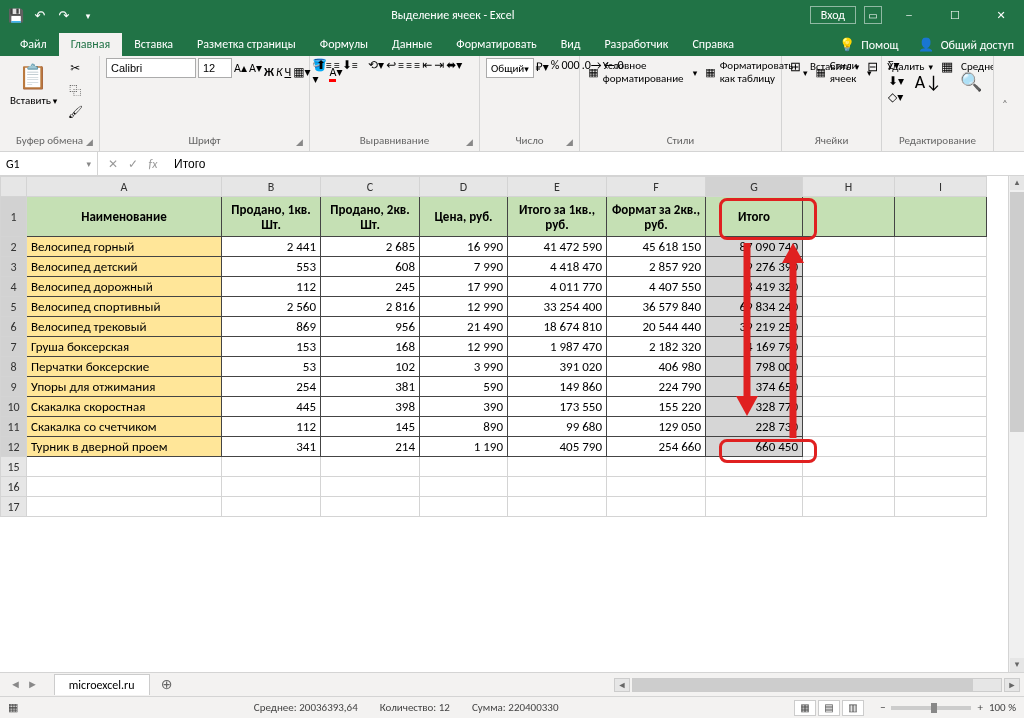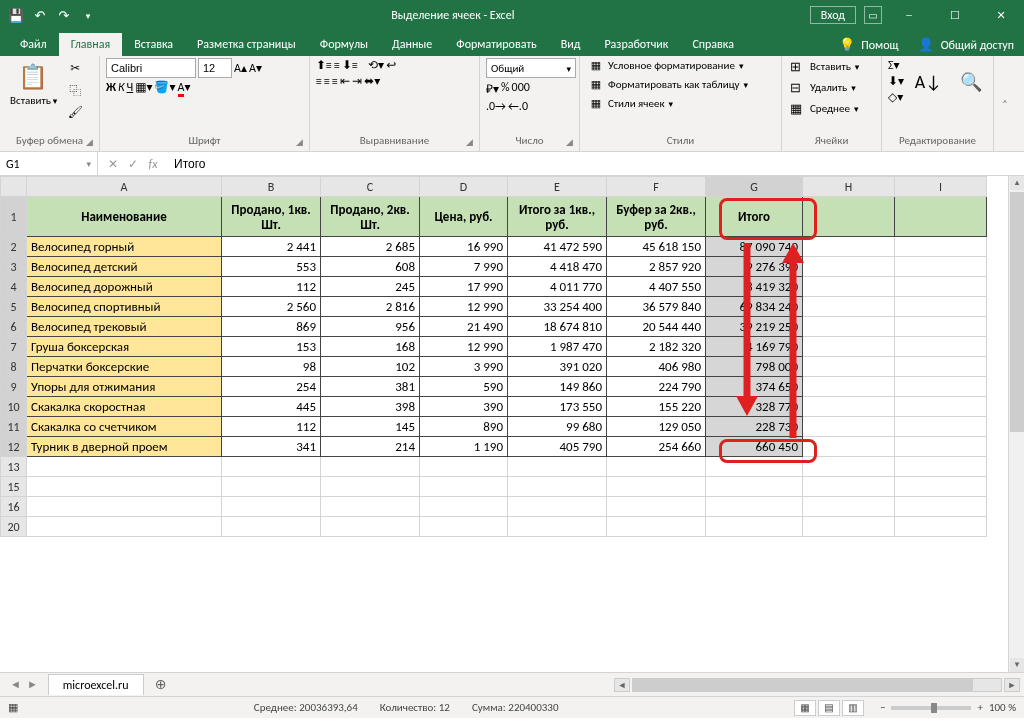--- a/index.html
+++ b/index.html
@@ -31,21 +31,21 @@
 .group-label .dlg { position:absolute; right:0; bottom:2px; font-size:9px; color:#888; }
 .bigbtn { display:flex; flex-direction:column; align-items:center; gap:2px; padding:2px 4px; }
 .bigbtn .ic { width:32px; height:32px; display:flex; align-items:center; justify-content:center; font-size:24px; }
 .bigbtn .lbl { font-size:11px; display:flex; align-items:center; gap:2px; }
 .smicons { display:flex; flex-direction:column; gap:2px; }
 .smicons .b { width:20px; height:20px; display:flex; align-items:center; justify-content:center; font-size:12px; border:1px solid transparent; }
 .fontbox { display:flex; gap:2px; align-items:center; }
 .fontbox select, .fontbox .sel { border:1px solid #ababab; background:#fff; font-size:11px; height:20px; padding:0 4px; }
 .fontname { width:90px; }
 .fontsize { width:34px; }
-.col { display:flex; flex-direction:column; gap:2px; }
+.col { display:flex; flex-direction:row; gap:2px; }
 .numfmt { border:1px solid #ababab; background:#fff; height:20px; width:90px; padding:1px 4px; font-size:11px; display:flex; align-items:center; justify-content:space-between; }
 .styitem { display:flex; align-items:center; gap:4px; padding:1px 2px; font-size:11px; }
 .styitem .ic { width:16px; text-align:center; }
 .cellbtn { display:flex; align-items:center; gap:4px; font-size:11px; padding:1px 2px; }
 .cellbtn .ic { width:16px; font-size:13px; }
 .editbtns { display:flex; flex-direction:column; gap:2px; }
 .colhide { width:22px; display:flex; align-items:center; justify-content:center; background:#f3f2f1; color:#666; font-size:10px; }
 
 
 .fbar { height:24px; border-bottom:1px solid #d4d4d4; display:flex; align-items:center; background:#fff; }
@@ -71,21 +71,21 @@
 
 
 .selbox { position:absolute; border:3px solid #e02020; border-radius:8px; pointer-events:none; }
 .arrow { position:absolute; pointer-events:none; }
 .arrow .line { background:#e02020; width:7px; position:absolute; left:50%; transform:translateX(-50%); }
 .arrow .head { width:0; height:0; border-left:11px solid transparent; border-right:11px solid transparent; position:absolute; left:50%; transform:translateX(-50%); }
 
 
 .sheetbar { height:24px; border-top:1px solid #d4d4d4; display:flex; align-items:center; background:#f3f2f1; }
 .sheetbar .nav { display:flex; gap:6px; padding:0 10px; color:#888; font-size:11px; }
-.sheetbar .sheet { background:#fff; border:1px solid #ccc; border-bottom:none; padding:3px 14px; font-size:12px; }
+.sheetbar .sheet { background:#fff; border:1px solid #ccc; border-bottom:none; padding:3px 14px; font-size:12px; margin-left:6px; }
 .sheetbar .add { width:22px; height:22px; display:flex; align-items:center; justify-content:center; color:#666; margin-left:6px; font-size:14px; }
 .sheetbar .scroll { flex:1; display:flex; justify-content:flex-end; align-items:center; gap:2px; padding-right:4px; }
 .sheetbar .scroll .track { width:370px; height:14px; background:#e6e6e6; border:1px solid #ccc; position:relative; }
 .sheetbar .scroll .thumb { position:absolute; left:0; width:340px; height:12px; background:#cdcdcd; }
 .sheetbar .scroll .sbtn { width:16px; height:14px; background:#e6e6e6; border:1px solid #ccc; display:flex; align-items:center; justify-content:center; font-size:9px; color:#666; }
 
 
 .status { height:22px; background:#f3f2f1; border-top:1px solid #d4d4d4; display:flex; align-items:center; font-size:11px; color:#444; padding:0 8px; gap:16px; }
 .status .stats { flex:1; display:flex; justify-content:center; gap:22px; }
 .status .views { display:flex; gap:2px; }
@@ -310,21 +310,21 @@
           <th class="ch" style="width:92px">H</th>
           <th class="ch" style="width:92px">I</th>
         </tr>
         <tr class="hdr">
           <td class="rh sel">1</td>
           <td style="height:40px">Наименование</td>
           <td style="height:40px">Продано, 1кв. Шт.</td>
           <td style="height:40px">Продано, 2кв. Шт.</td>
           <td style="height:40px">Цена, руб.</td>
           <td style="height:40px">Итого за 1кв., руб.</td>
-          <td style="height:40px">Буфер за 2кв., руб.</td>
+          <td style="height:40px">Формат за 2кв., руб.</td>
           <td style="height:40px">Итого</td>
           <td></td>
           <td></td>
         </tr>
         <tr>
           <td class="rh sel">2</td>
           <td class="name">Велосипед горный</td>
           <td class="num">2 441</td>
           <td class="num">2 685</td>
           <td class="num">16 990</td>
@@ -390,21 +390,21 @@
           <td class="num">12 990</td>
           <td class="num">1 987 470</td>
           <td class="num">2 182 320</td>
           <td class="total">4 169 790</td>
           <td></td>
           <td></td>
         </tr>
         <tr>
           <td class="rh sel">8</td>
           <td class="name">Перчатки боксерские</td>
-          <td class="num">98</td>
+          <td class="num">53</td>
           <td class="num">102</td>
           <td class="num">3 990</td>
           <td class="num">391 020</td>
           <td class="num">406 980</td>
           <td class="total">798 000</td>
           <td></td>
           <td></td>
         </tr>
         <tr>
           <td class="rh sel">9</td>
@@ -448,32 +448,20 @@
           <td class="num">341</td>
           <td class="num">214</td>
           <td class="num">1 190</td>
           <td class="num">405 790</td>
           <td class="num">254 660</td>
           <td class="total">660 450</td>
           <td></td>
           <td></td>
         </tr>
         <tr>
-          <td class="rh">13</td>
-          <td></td>
-          <td></td>
-          <td></td>
-          <td></td>
-          <td></td>
-          <td></td>
-          <td></td>
-          <td></td>
-          <td></td>
-        </tr>
-        <tr>
           <td class="rh">15</td>
           <td></td>
           <td></td>
           <td></td>
           <td></td>
           <td></td>
           <td></td>
           <td></td>
           <td></td>
           <td></td>
@@ -484,21 +472,21 @@
           <td></td>
           <td></td>
           <td></td>
           <td></td>
           <td></td>
           <td></td>
           <td></td>
           <td></td>
         </tr>
         <tr>
-          <td class="rh">20</td>
+          <td class="rh">17</td>
           <td></td>
           <td></td>
           <td></td>
           <td></td>
           <td></td>
           <td></td>
           <td></td>
           <td></td>
           <td></td>
         </tr>

